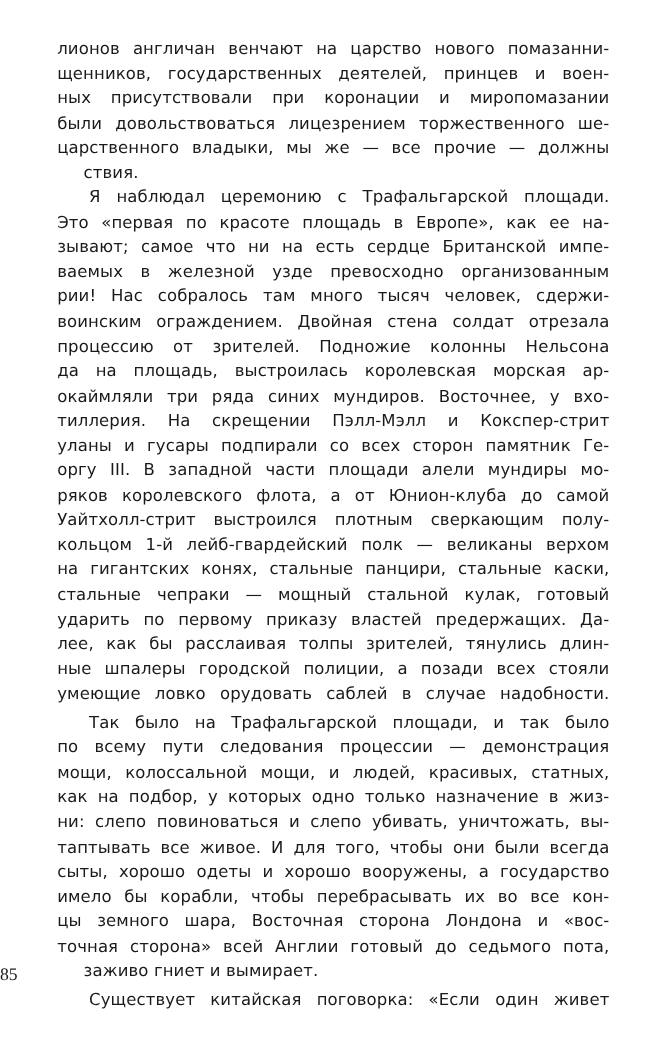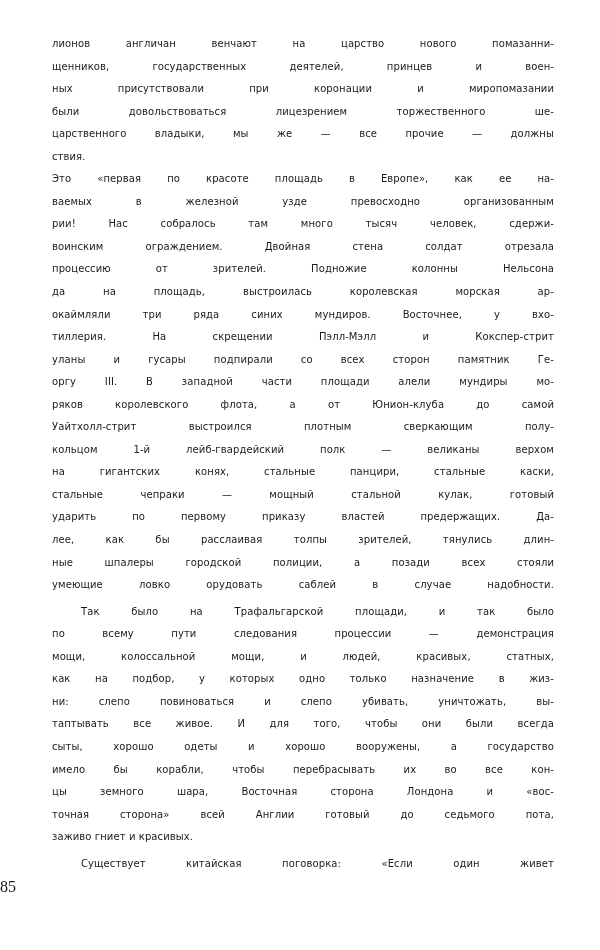--- a/index.html
+++ b/index.html
@@ -18,28 +18,29 @@
     position: absolute;
     left: 52px;
     top: 33px;
     width: 502px;
   }
   .line {
     display: block;
     height: 22.55px;
     line-height: 22.55px;
     font-family: "DejaVu Sans", sans-serif;
-    font-size: 10px;
+    font-size: 15px;
     white-space: nowrap;
     text-align: justify;
     text-align-last: justify;
     letter-spacing: 0.1px;
   }
   .line.last {
     text-align-last: left;
+    margin-left: 24px;
   }
   .line.indent {
     padding-left: 29px;
   }
   .para-gap {
     height: 4px;
   }
   .page-number {
     position: absolute;
     left: 0;
@@ -59,21 +60,23 @@
   <div>
     <span class="line">лионов англичан венчают на царство нового помазанни-</span>
     <span class="line">щенников, государственных деятелей, принцев и воен-</span>
     <span class="line">ных присутствовали при коронации и миропомазании</span>
     <span class="line">были довольствоваться лицезрением торжественного ше-</span>
     <span class="line">царственного владыки, мы же — все прочие — должны</span>
     <span class="line last">ствия.</span>
   </div>
 
   <div>
+    <span class="line indent">Я наблюдал церемонию с Трафальгарской площади.</span>
     <span class="line">Это «первая по красоте площадь в Европе», как ее на-</span>
+    <span class="line">зывают; самое что ни на есть сердце Британской импе-</span>
     <span class="line">ваемых в железной узде превосходно организованным</span>
     <span class="line">рии! Нас собралось там много тысяч человек, сдержи-</span>
     <span class="line">воинским ограждением. Двойная стена солдат отрезала</span>
     <span class="line">процессию от зрителей. Подножие колонны Нельсона</span>
     <span class="line">да на площадь, выстроилась королевская морская ар-</span>
     <span class="line">окаймляли три ряда синих мундиров. Восточнее, у вхо-</span>
     <span class="line">тиллерия. На скрещении Пэлл-Мэлл и Кокспер-стрит</span>
     <span class="line">уланы и гусары подпирали со всех сторон памятник Ге-</span>
     <span class="line">оргу III. В западной части площади алели мундиры мо-</span>
     <span class="line">ряков королевского флота, а от Юнион-клуба до самой</span>
@@ -93,21 +96,21 @@
     <span class="line indent">Так было на Трафальгарской площади, и так было</span>
     <span class="line">по всему пути следования процессии — демонстрация</span>
     <span class="line">мощи, колоссальной мощи, и людей, красивых, статных,</span>
     <span class="line">как на подбор, у которых одно только назначение в жиз-</span>
     <span class="line">ни: слепо повиноваться и слепо убивать, уничтожать, вы-</span>
     <span class="line">таптывать все живое. И для того, чтобы они были всегда</span>
     <span class="line">сыты, хорошо одеты и хорошо вооружены, а государство</span>
     <span class="line">имело бы корабли, чтобы перебрасывать их во все кон-</span>
     <span class="line">цы земного шара, Восточная сторона Лондона и «вос-</span>
     <span class="line">точная сторона» всей Англии готовый до седьмого пота,</span>
-    <span class="line last">заживо гниет и красивых.</span>
+    <span class="line last">заживо гниет и вымирает.</span>
   </div>
 
   <div class="para-gap"></div>
 
   <div>
     <span class="line indent">Существует китайская поговорка: «Если один живет</span>
 
   </div>
 </div>
 

